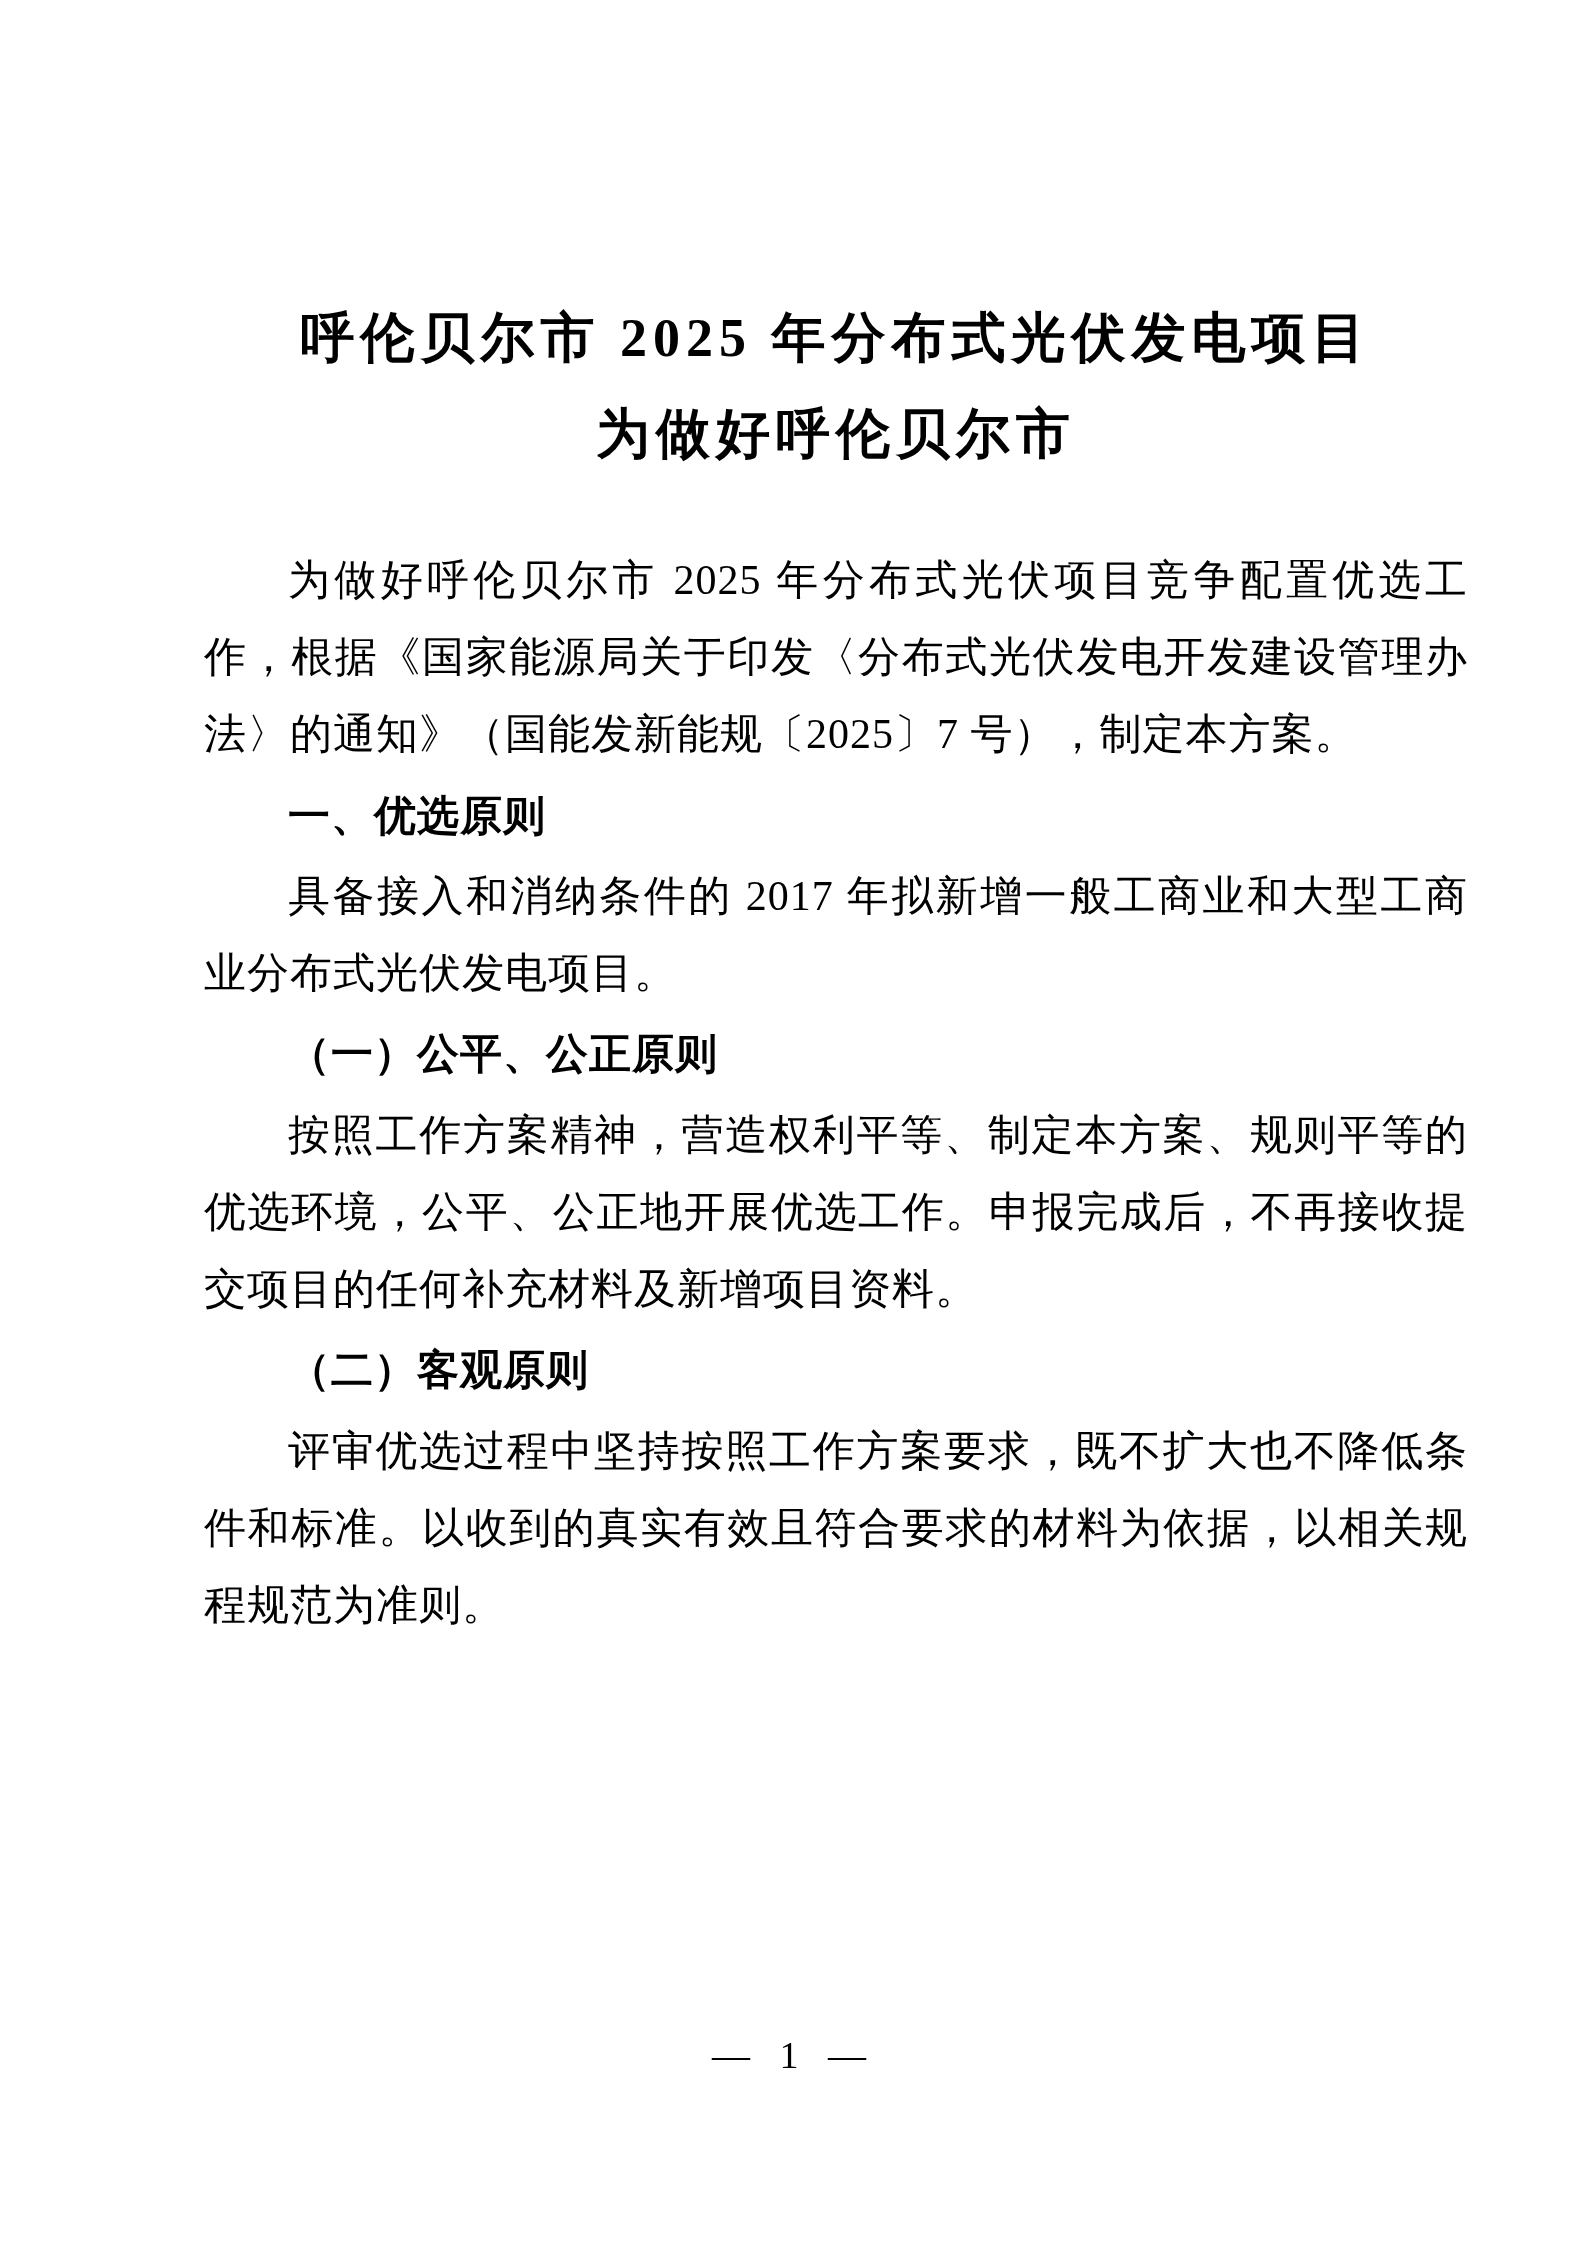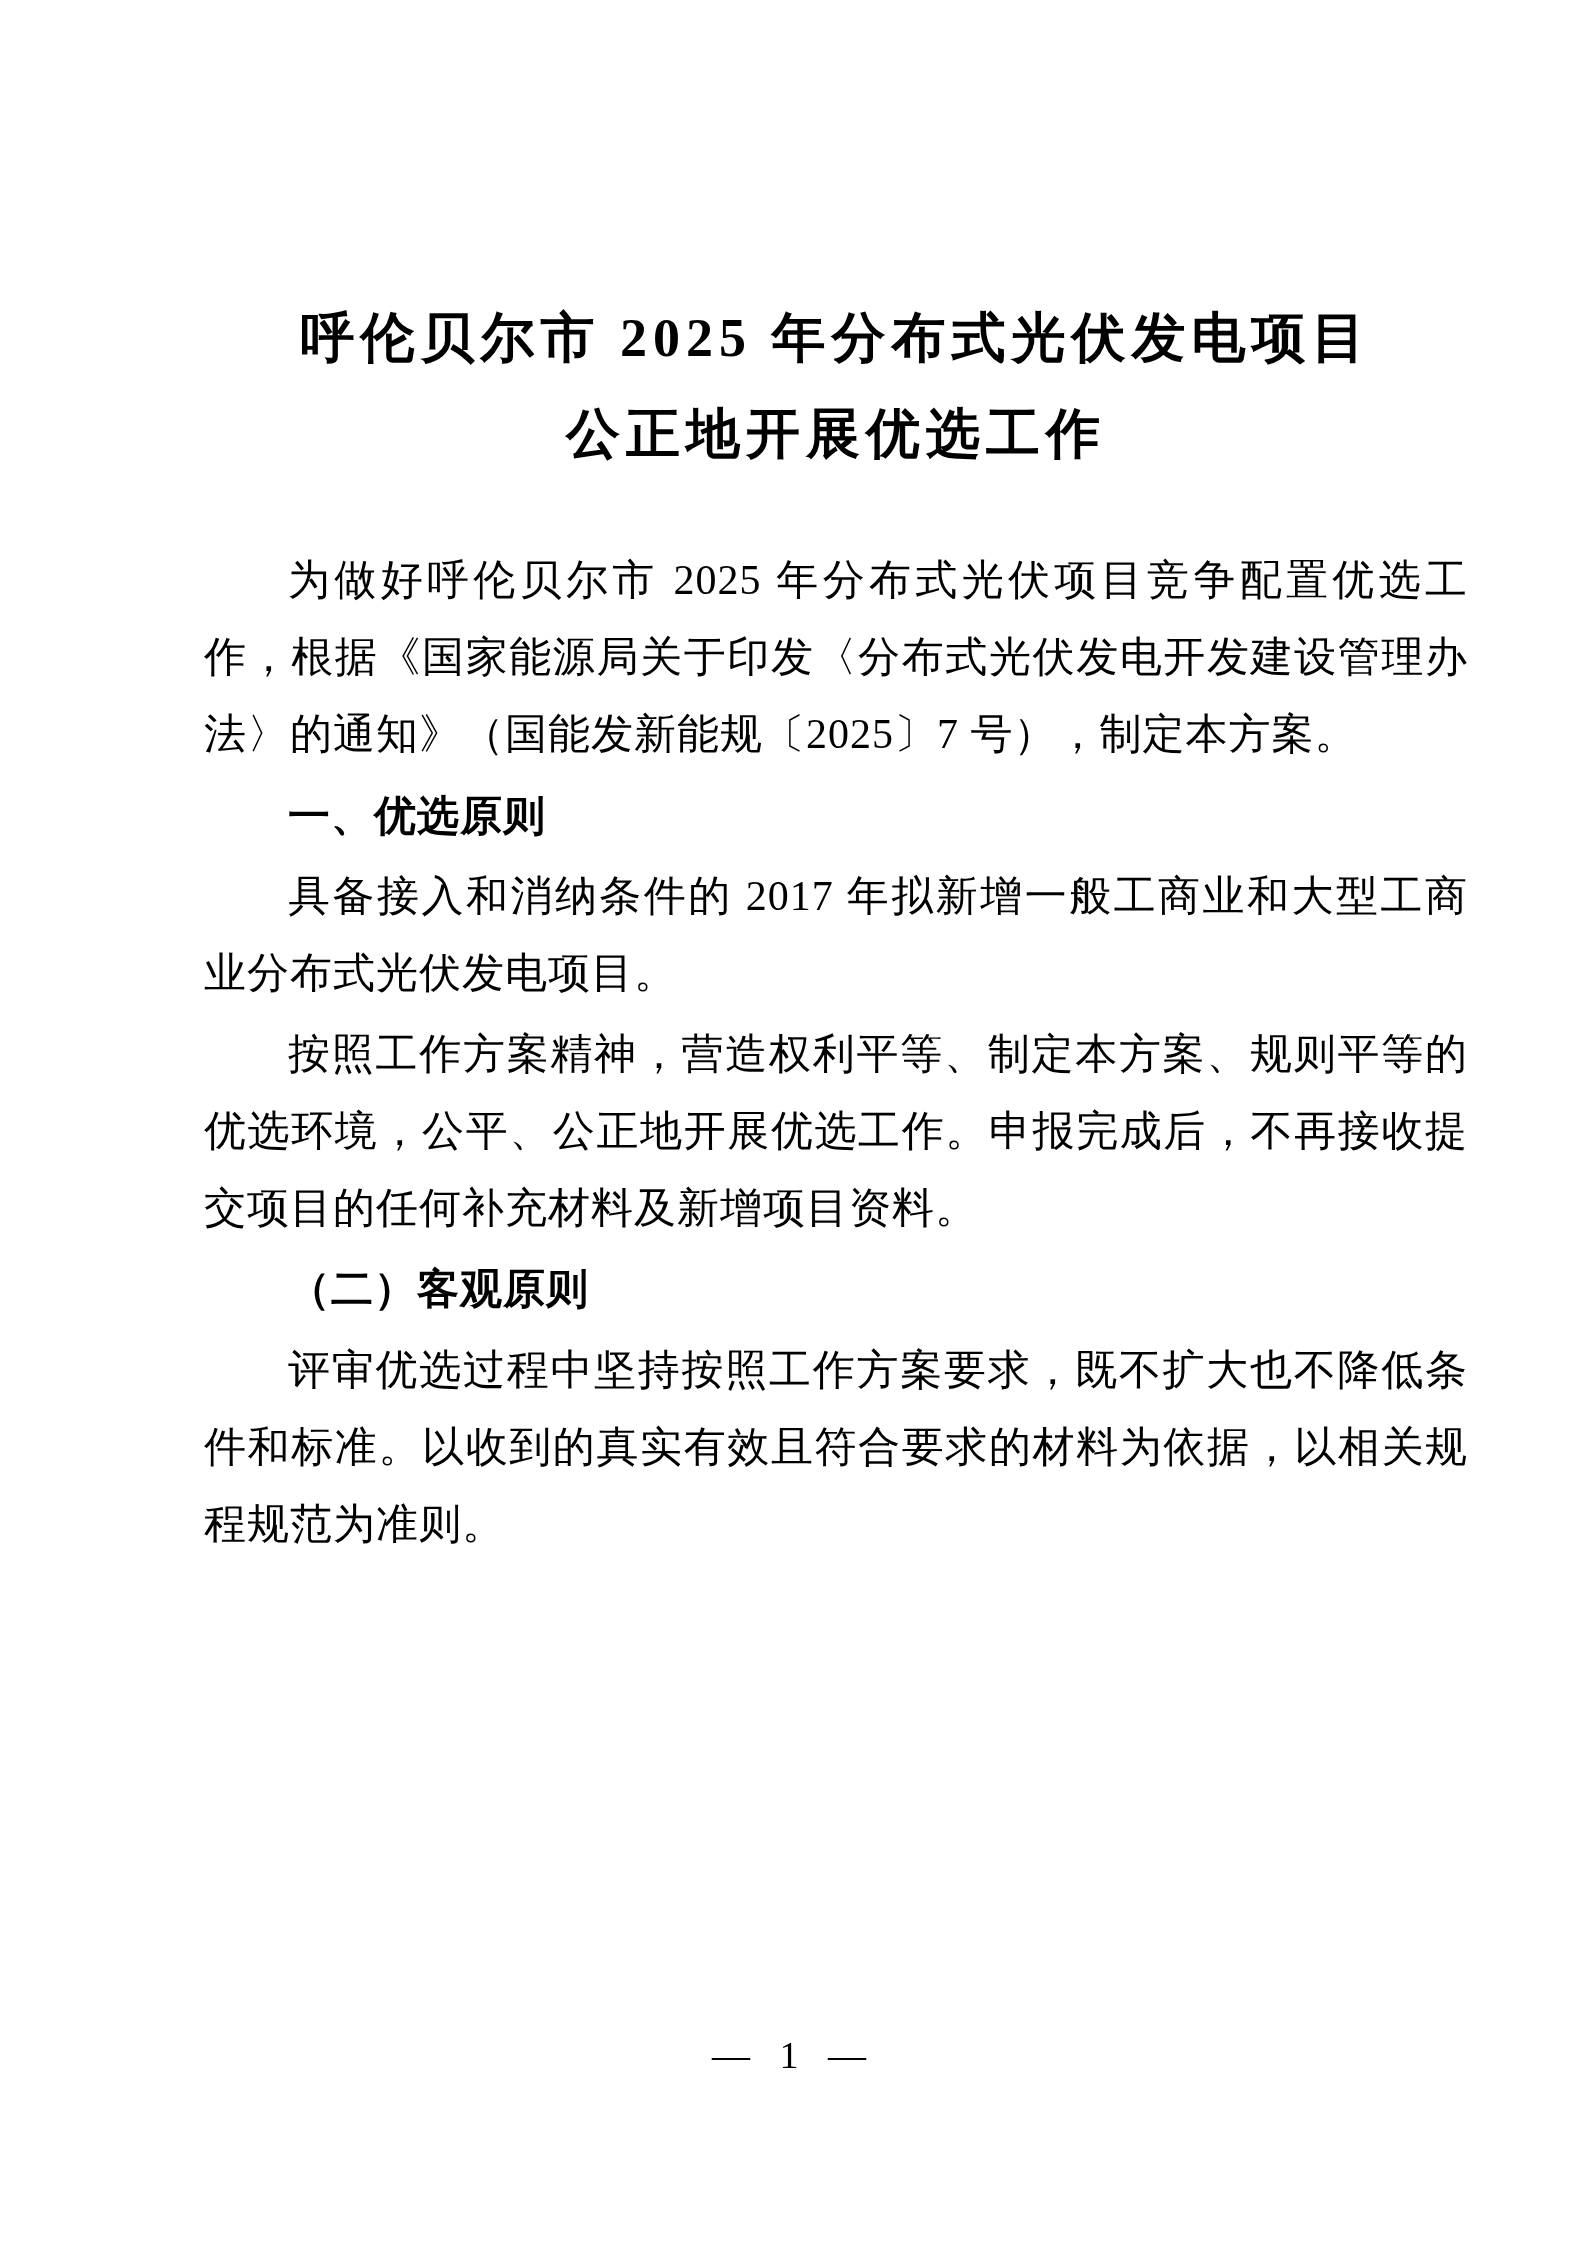--- a/index.html
+++ b/index.html
@@ -57,32 +57,33 @@
   }
 </style>
 </head>
 <body>
 
 <div class="page">
   <div class="content">
 
     <div class="doc-title">
       <div>呼伦贝尔市 2025 年分布式光伏发电项目</div>
-      <div>公正地开展优选工作</div>
+      <div>为做好呼伦贝尔市</div>
     </div>
 
     <div class="body-block">
       <p class="para">为做好呼伦贝尔市 2025 年分布式光伏项目竞争配置优选工作，根据《国家能源局关于印发〈分布式光伏发电开发建设管理办法〉的通知》（国能发新能规〔2025〕7 号），制定本方案。</p>
 
       <p class="h-level1">一、优选原则</p>
 
       <p class="para">具备接入和消纳条件的 2017 年拟新增一般工商业和大型工商业分布式光伏发电项目。</p>
 
 
 
+      <p class="h-level2">（一）公平、公正原则</p>
 
       <p class="para">按照工作方案精神，营造权利平等、制定本方案、规则平等的优选环境，公平、公正地开展优选工作。申报完成后，不再接收提交项目的任何补充材料及新增项目资料。</p>
 
       <p class="h-level2">（二）客观原则</p>
 
       <p class="para">评审优选过程中坚持按照工作方案要求，既不扩大也不降低条件和标准。以收到的真实有效且符合要求的材料为依据，以相关规程规范为准则。</p>
     </div>
   </div>
 
   <div class="page-footer">— 1 —</div>

